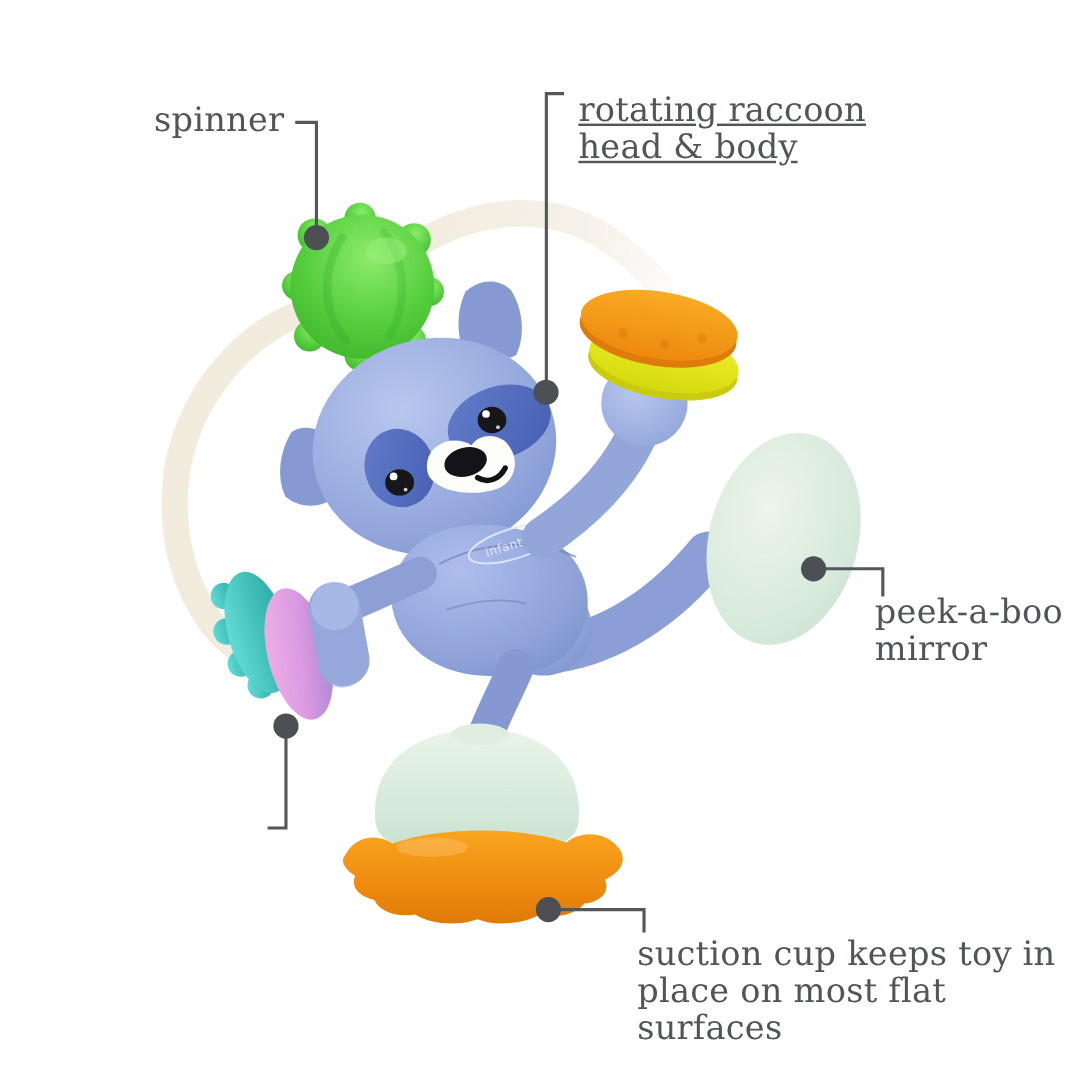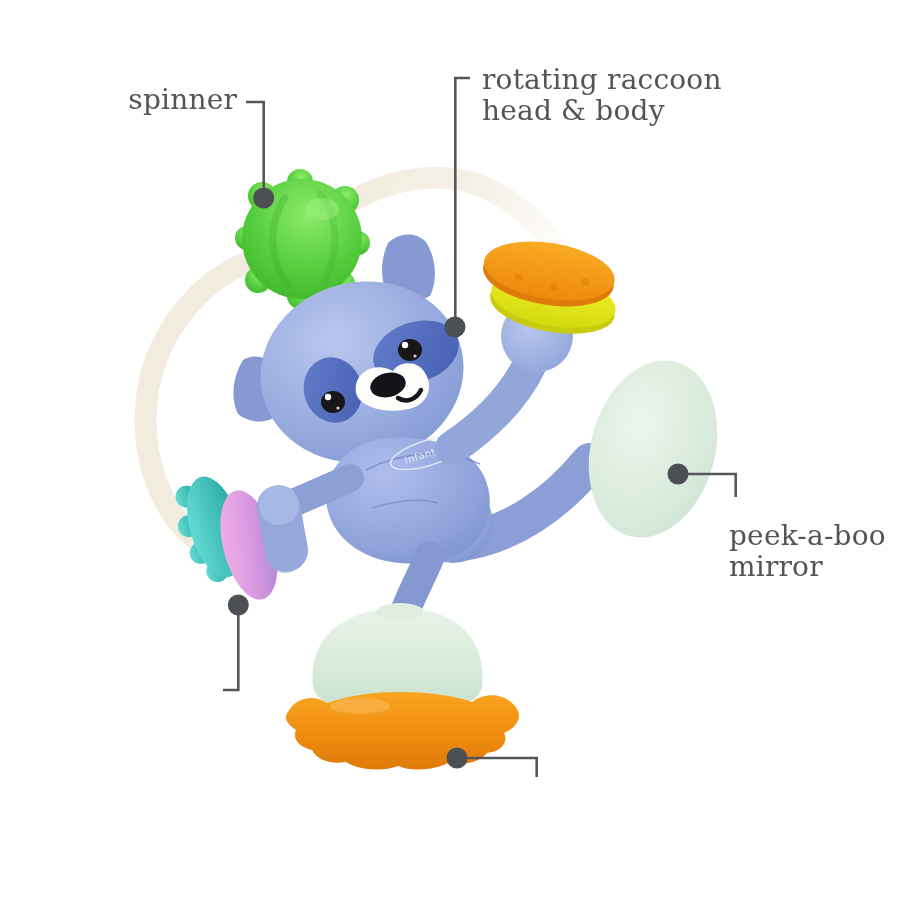--- a/index.html
+++ b/index.html
@@ -193,21 +193,23 @@
       <circle cx="263.7" cy="198" r="10.5"></circle>
       <circle cx="455" cy="327" r="10.5"></circle>
       <circle cx="678" cy="474" r="10.5"></circle>
       <circle cx="238.3" cy="605" r="10.5"></circle>
       <circle cx="457" cy="758" r="10.5"></circle>
     </g>
   </svg>
 
   <div class="label align-right" style="right:663px;top:84px;">spinner</div>
 
-  <div class="label" style="left:482px;top:64px;">rotating raccoon
+  <div class="label" style="left:482px;top:76px;text-decoration:underline;">rotating raccoon
 head &amp; body</div>
 
-  <div class="label" style="left:729px;top:520px;">peek-a-boo
+  <div class="label" style="left:729px;top:494px;">peek-a-boo
 mirror</div>
 
 
+  <div class="label" style="left:531px;top:779px;">suction cup keeps toy in
+place on most flat surfaces</div>
 
 </div>
 
 </body></html>

